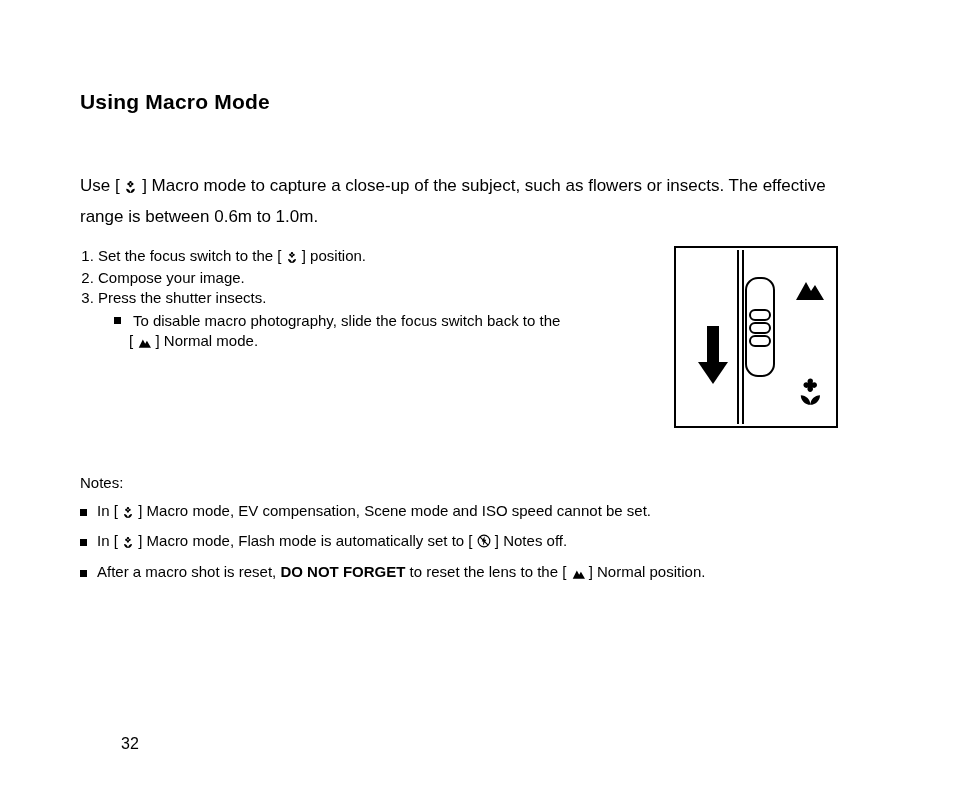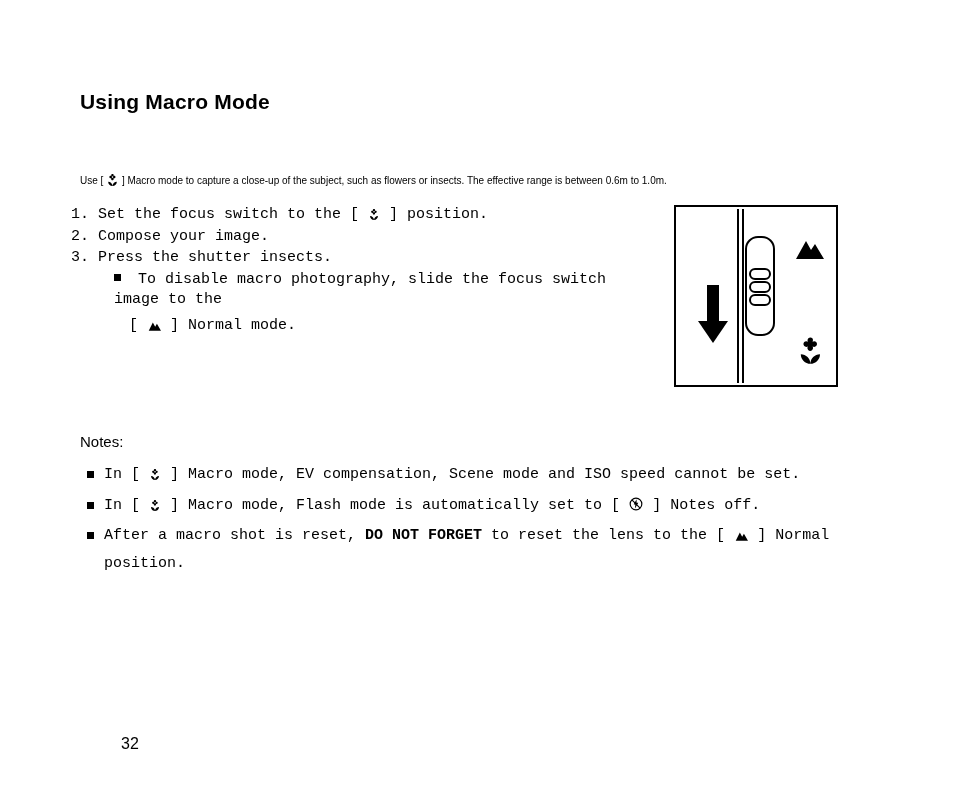--- a/index.html
+++ b/index.html
@@ -18,29 +18,28 @@
     height: 100%;
   }
   h1 {
     font-family: Arial, Helvetica, sans-serif;
     font-weight: 900;
     font-size: 21px;
     letter-spacing: 0.2px;
     margin: 0 0 58px 0;
   }
   .intro {
-    font-size: 10px;
+    font-size: 17px;
     line-height: 1.7;
     margin: 0 0 14px 0;
   }
   .content-row {
     display: flex;
     align-items: flex-start;
     gap: 24px;
-    font-family: Liberation Mono, monospace;
   }
   .steps {
     flex: 1;
     font-size: 15px;
     line-height: 1.35;
   }
   ol.steps-list {
     margin: 0;
     padding-left: 18px;
   }
@@ -58,21 +57,20 @@
     width: 7px;
     height: 7px;
     background: #000;
     margin-right: 8px;
     vertical-align: middle;
     position: relative;
     top: -1px;
   }
   .sub-line2 {
     padding-left: 31px;
-    margin-top: 6px;
   }
   .diagram {
     border: 2px solid #000;
     width: 160px;
     height: 178px;
     position: relative;
     flex-shrink: 0;
     margin-top: 0px;
     margin-right: 4px;
   }
@@ -81,22 +79,21 @@
     font-size: 15px;
     line-height: 1.75;
   }
   .notes-label {
     font-weight: normal;
     margin-bottom: 2px;
   }
   .notes-list {
     list-style: none;
     padding: 0;
-    margin: 7px;
-    font-family: Liberation Mono, monospace;
+    margin: 0;
   }
   .notes-list li {
     display: flex;
     align-items: baseline;
     margin-bottom: 2px;
   }
   .notes-list li::before {
     content: "";
     display: inline-block;
     width: 7px;
@@ -147,21 +144,21 @@
                 <path fill="#000" d="M12 2c-1.3 0-2.4 1-2.4 2.3 0 .5.2 1 .4 1.4-.5-.2-1-.4-1.5-.4C7.2 5.3 6.2 6.3 6.2 7.6c0 1.3 1 2.3 2.3 2.3.5 0 1-.2 1.4-.4-.2.4-.4.9-.4 1.4 0 1.3 1 2.4 2.3 2.4s2.4-1.1 2.4-2.4c0-.5-.2-1-.4-1.4.4.2.9.4 1.4.4 1.3 0 2.3-1 2.3-2.3 0-1.3-1-2.3-2.3-2.3-.5 0-1 .2-1.5.4.2-.4.4-.9.4-1.4C14.4 3 13.3 2 12 2zm0 4.1c.8 0 1.5.7 1.5 1.5S12.8 9.1 12 9.1s-1.5-.7-1.5-1.5.7-1.5 1.5-1.5zM4 16c0 4.4 3.6 8 8 8 0-4.4-3.6-8-8-8zm16 0c-4.4 0-8 3.6-8 8 4.4 0 8-3.6 8-8z"></path>
               </svg>
           </span>
           <span>] position.</span>
         </li>
         <li>Compose your image.</li>
         <li>
           <span>Press the shutter insects.</span>
           <ul class="sub-bullet">
             <li>
-              <span>To disable macro photography, slide the focus switch image to the</span>
+              <span>To disable macro photography, slide the focus switch back to the</span>
             </li>
           </ul>
           <div class="sub-line2">
             <span>[</span>
             <span class="icon-inline">
               <svg width="14" height="11" viewBox="0 0 24 18">
                   <path fill="#000" d="M3 18 L10 4 L14 11 L17 6 L24 18 Z"></path>
                 </svg>
             </span>
             <span>] Normal mode.</span>

